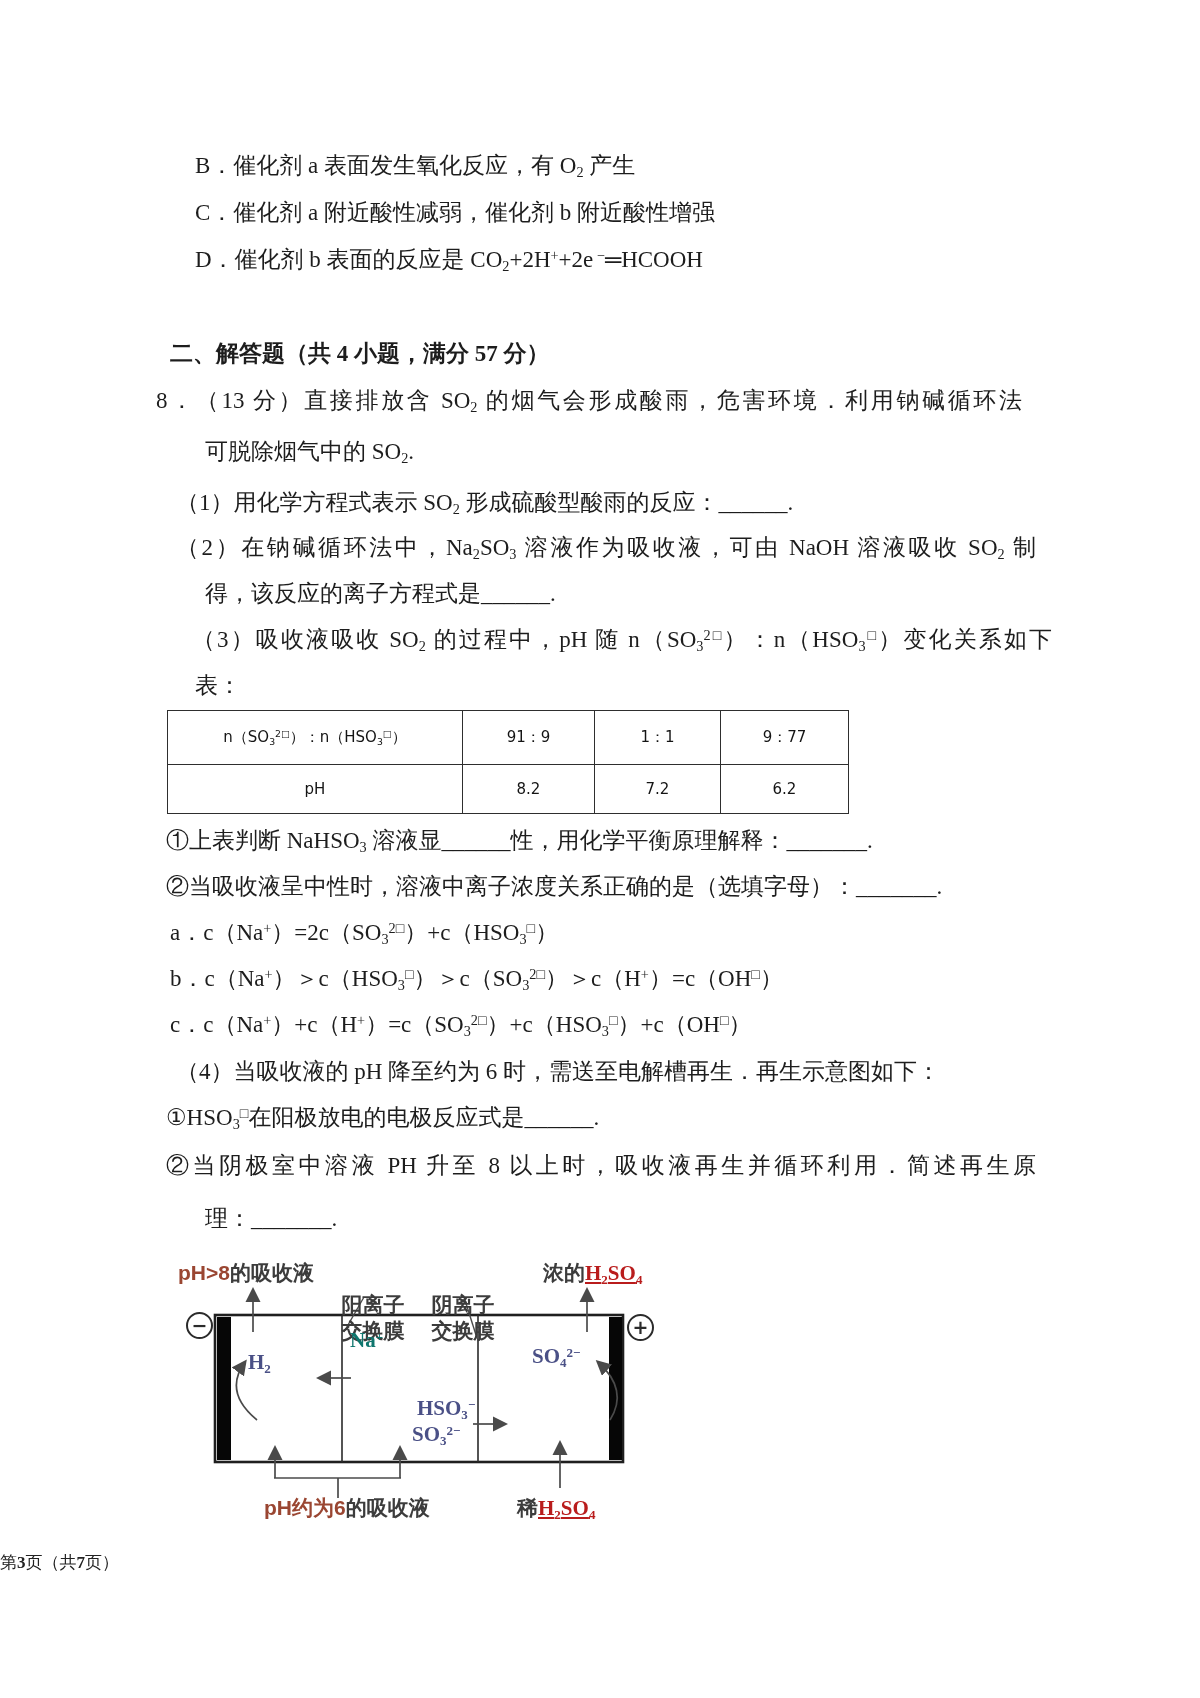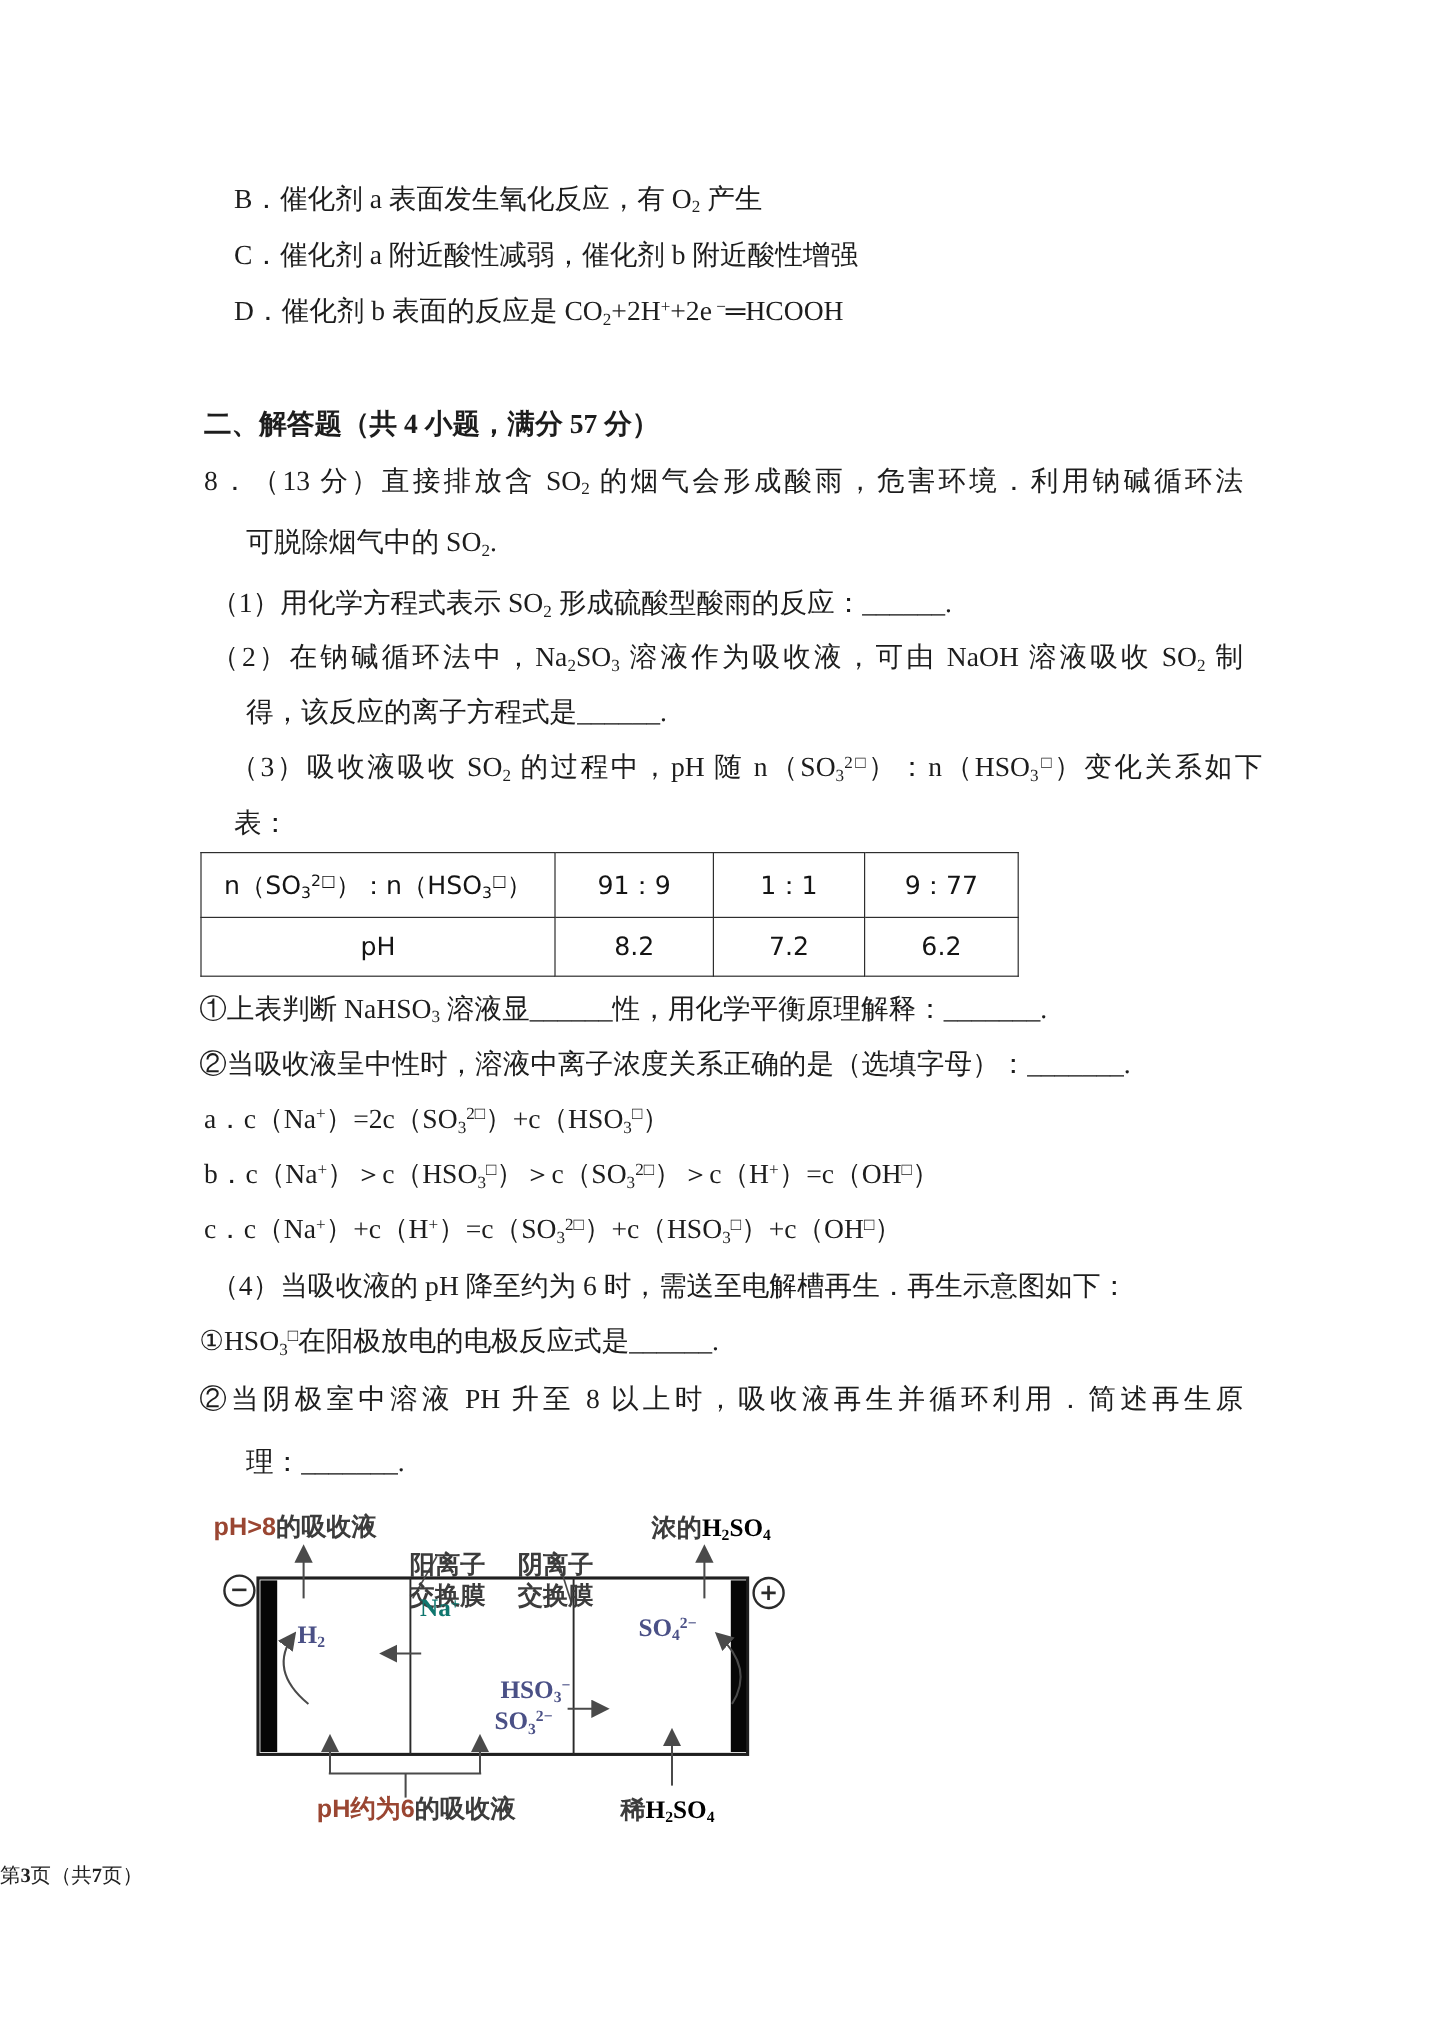--- a/index.html
+++ b/index.html
@@ -12,38 +12,38 @@
   .ln.bold{font-weight:bold;}
   .ln.just{white-space:normal;text-align:justify;text-align-last:justify;}
   sup,sub{font-size:0.62em;line-height:0;}
   sub{vertical-align:-0.28em;}
   sup{vertical-align:0.5em;}
 
   
   .ratio-table{
     position:absolute;left:167px;top:710px;width:681px;border-collapse:collapse;
     table-layout:fixed;font-family:"DejaVu Sans","Liberation Sans",sans-serif;
-    font-size:21px;color:#141414;padding-left:17px;
+    font-size:15px;color:#141414;padding-left:17px;
   }
   .ratio-table td{border:1.6px solid #2e2e2e;text-align:center;vertical-align:middle;padding:0 4px;}
   .ratio-table tr:first-child td{height:53px;}
   .ratio-table tr:last-child td{height:48px;}
 
   
   .diagram{position:absolute;left:160px;top:1240px;width:515px;height:295px;}
   .diagram svg{position:absolute;left:0;top:0;}
   .dlab{
     position:absolute;font-family:"Liberation Sans","DejaVu Sans",sans-serif;
     font-size:21px;line-height:26px;font-weight:600;color:#3c3c3c;white-space:nowrap;
   }
   .fml{
     position:absolute;font-family:"Liberation Serif","DejaVu Serif",serif;
     font-size:21px;line-height:25px;font-weight:600;color:#4a5086;white-space:nowrap;
   }
-  .dform{font-family:"Liberation Serif","DejaVu Serif",serif;color:#000000;}
+  .dform{font-family:"Liberation Serif","DejaVu Serif",serif;color:#b91c1c;text-decoration:underline;}
   .accent{color:#9a4632;}
   .center{text-align:center;margin-top:48px;}
   .sign{
     position:absolute;box-sizing:border-box;width:27px;height:27px;border:2px solid #2b2b2b;
     border-radius:50%;font:700 19px/22px "DejaVu Sans",sans-serif;text-align:center;
     color:#2b2b2b;background:#fff;
   }
   .footer{
     position:absolute;top:1551px;left:0;width:1200px;text-align:left;
     font-size:17px;color:#222;
@@ -53,21 +53,21 @@
 <body>
 
 <div class="page">
 
   <div class="ln" style="top:150px;left:195px">B．催化剂 a 表面发生氧化反应，有 O<sub>2</sub> 产生</div>
   <div class="ln" style="top:197px;left:195px">C．催化剂 a 附近酸性减弱，催化剂 b 附近酸性增强</div>
   <div class="ln" style="top:244px;left:195px">D．催化剂 b 表面的反应是 CO<sub>2</sub>+2H<sup>+</sup>+2e<sup> −</sup>═HCOOH</div>
 
   <div class="ln bold" style="top:338px;left:170px">二、解答题（共 4 小题，满分 57 分）</div>
 
-  <div class="ln just" style="top:385px;left:170px;width:866px">8．（13 分）直接排放含 SO<sub>2</sub> 的烟气会形成酸雨，危害环境．利用钠碱循环法</div>
+  <div class="ln just" style="top:385px;left:156px;width:866px">8．（13 分）直接排放含 SO<sub>2</sub> 的烟气会形成酸雨，危害环境．利用钠碱循环法</div>
   <div class="ln" style="top:436px;left:205px">可脱除烟气中的 SO<sub>2</sub>.</div>
   <div class="ln" style="top:487px;left:176px">（1）用化学方程式表示 SO<sub>2</sub> 形成硫酸型酸雨的反应：______.</div>
   <div class="ln just" style="top:532px;left:176px;width:860px">（2）在钠碱循环法中，Na<sub>2</sub>SO<sub>3</sub> 溶液作为吸收液，可由 NaOH 溶液吸收 SO<sub>2</sub> 制</div>
   <div class="ln" style="top:578px;left:205px">得，该反应的离子方程式是______.</div>
   <div class="ln just" style="top:624px;left:192px;width:860px">（3）吸收液吸收 SO<sub>2</sub> 的过程中，pH 随 n（SO<sub>3</sub><sup>2□</sup>）：n（HSO<sub>3</sub><sup>□</sup>）变化关系如下</div>
   <div class="ln" style="top:670px;left:195px">表：</div>
 
   <table class="ratio-table">
     <colgroup>
         <col style="width:295px">

